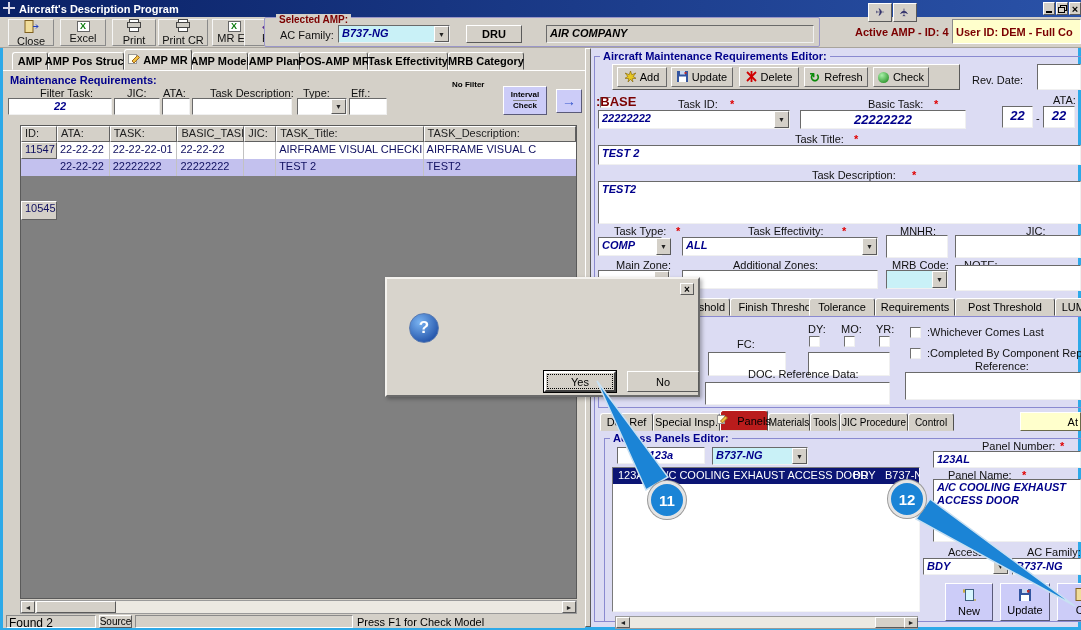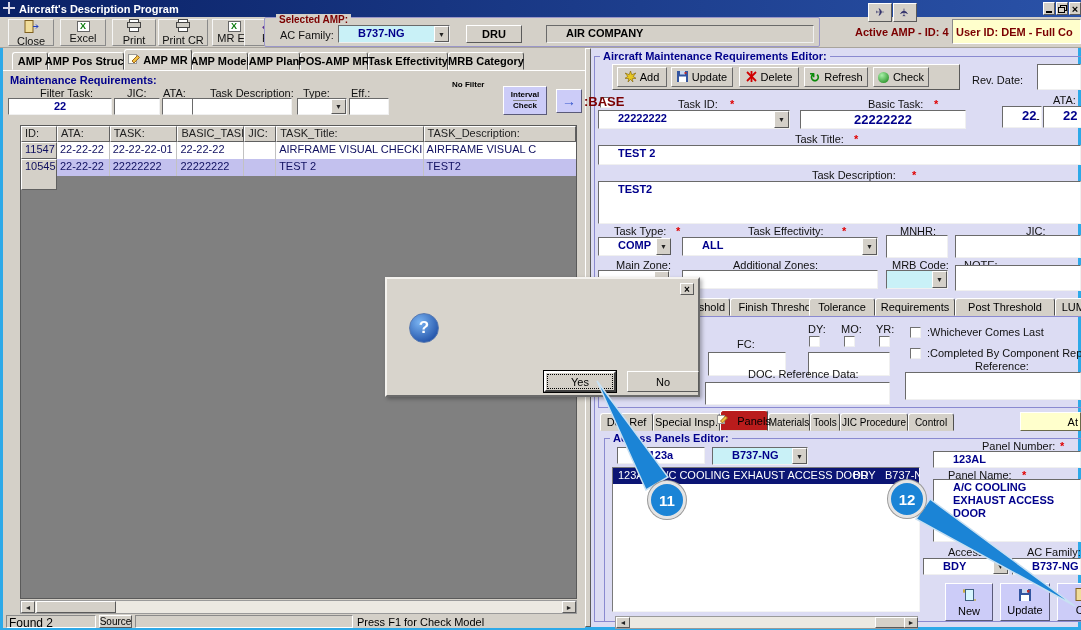--- a/index.html
+++ b/index.html
@@ -9,21 +9,21 @@
   .navy { color:#00008b; font-weight:bold; }
   .maroon { color:#7b0000; font-weight:bold; }
   .lbl { font-size:11px; color:#111; white-space:nowrap; }
   .req { color:#e00000; font-weight:bold; margin-left:4px; }
   .sunken { background:#fff; border:1px solid; border-color:#7a7a7a #f4f4f4 #f4f4f4 #7a7a7a; }
   .raised { background:#d4d0c8; border:1px solid; border-color:#ffffff #5a5a5a #5a5a5a #ffffff; }
   .btn { display:flex; align-items:center; justify-content:center; cursor:default; }
   .lavbtn { background:#ccccf8; border:1px solid; border-color:#ffffff #5a5a78 #5a5a78 #ffffff; }
   .tab { position:absolute; top:52px; height:18px; background:#d4d0c8; border:1px solid; border-color:#ffffff #505050 #d4d0c8 #ffffff; border-radius:3px 3px 0 0; display:flex; align-items:center; justify-content:center; font-weight:bold; white-space:nowrap; }
   .tab2 { position:absolute; height:18px; background:#d4d0c8; border:1px solid; border-color:#ffffff #505050 #d4d0c8 #ffffff; border-radius:3px 3px 0 0; display:flex; align-items:center; justify-content:center; white-space:nowrap; font-size:11px; }
-  .field { position:absolute; background:#fff; border:1px solid; border-color:#6a6a6a #f0f0f0 #f0f0f0 #6a6a6a; font-size:11px; padding:1px 19px; overflow:hidden; white-space:nowrap; }
+  .field { position:absolute; background:#fff; border:1px solid; border-color:#6a6a6a #f0f0f0 #f0f0f0 #6a6a6a; font-size:11px; padding:1px 3px; overflow:hidden; white-space:nowrap;font-style:italic; }
   .combo-btn { position:absolute; width:15px; background:#d4d0c8; border:1px solid; border-color:#ffffff #5a5a5a #5a5a5a #ffffff; font-size:7px; display:flex; align-items:center; justify-content:center; color:#222; }
   .chk { position:absolute; width:11px; height:11px; background:#fff; border:1px solid; border-color:#707070 #f0f0f0 #f0f0f0 #707070; }
   .gb { position:absolute; border:1px solid #8a8ad0; }
   .cell { border-right:1px solid #c2c2c2; padding:1px 3px; overflow:hidden; white-space:nowrap; }
   .hcell { background:#d4d0c8; border:1px solid; border-color:#ffffff #606060 #606060 #ffffff; padding:0 3px; overflow:hidden; white-space:nowrap; }
   .callout-circle { position:absolute; width:38px; height:38px; border-radius:50%; background:#1b84d6; border:3px solid #e4e4e4; box-shadow:0 0 0 1px #9a9a9a; color:#fff; font-weight:bold; font-size:15px; display:flex; align-items:center; justify-content:center; z-index:51; }
   .scroll { background:#ece9e2; border:1px solid #9a9a9a; }
   .sbtn { background:#d4d0c8; border:1px solid; border-color:#ffffff #5a5a5a #5a5a5a #ffffff; font-size:7px; color:#222; display:flex; align-items:center; justify-content:center; }
   .tbtn { display:flex; flex-direction:column; align-items:center; justify-content:center; background:#d4d0c8; border:1px solid; border-color:#f6f6f6 #8a8a8a #8a8a8a #f6f6f6; font-size:11px; color:#111; }
   .ebtn { display:flex; align-items:center; justify-content:center; gap:4px; background:#d4d0c8; border:1px solid; border-color:#ffffff #6a6a6a #6a6a6a #ffffff; font-size:11px; }
@@ -162,21 +162,21 @@
     <div style="display:flex;height:17px;background:#fff;color:#101060;">
       <div class="hcell" style="width:36px;height:17px;">11547</div>
       <div class="cell" style="width:53px;">22-22-22</div>
       <div class="cell" style="width:68px;">22-22-22-01</div>
       <div class="cell" style="width:67px;">22-22-22</div>
       <div class="cell" style="width:32px;"></div>
       <div class="cell" style="width:148px;">AIRFRAME VISUAL CHECKING</div>
       <div class="cell" style="width:153px;border-right:none;">AIRFRAME VISUAL C</div>
     </div>
     <div style="display:flex;height:17px;background:#c3c1ee;color:#101060;">
-      <div class="hcell" style="width:36px;height:31px;">10545</div>
+      <div class="hcell" style="width:36px;height:19px;margin-top:42px;">10545</div>
       <div class="cell" style="width:53px;">22-22-22</div>
       <div class="cell" style="width:68px;">22222222</div>
       <div class="cell" style="width:67px;">22222222</div>
       <div class="cell" style="width:32px;"></div>
       <div class="cell" style="width:148px;">TEST 2</div>
       <div class="cell" style="width:153px;border-right:none;">TEST2</div>
     </div>
   </div>
 
   <div class="abs scroll" style="left:20px;top:600px;width:557px;height:14px;">
@@ -228,21 +228,21 @@
     <span>Refresh</span>
   </div>
   <div class="abs ebtn" style="left:873px;top:67px;width:56px;height:20px;">
     <span style="width:11px;height:11px;border-radius:50%;background:radial-gradient(circle at 35% 30%,#a8f0a8,#108010);"></span>
     <span>Check</span>
   </div>
   <span class="abs lbl" style="left:972px;top:74px;">Rev. Date:</span>
   <div class="field" style="left:1037px;top:64px;width:44px;height:26px;"></div>
 
   <div class="chk" style="left:600px;top:97px;"></div>
-  <span class="abs maroon" style="left:584px;top:94px;font-size:13px;">:BASE</span>
+  <span class="abs maroon" style="left:596px;top:94px;font-size:13px;">:BASE</span>
   <span class="abs lbl" style="left:678px;top:98px;">Task ID:</span>
     <span class="abs req" style="left:726px;top:98px;">*</span>
   <div class="field navy" style="left:598px;top:110px;width:192px;height:19px;">22222222</div>
   <div class="combo-btn" style="left:774px;top:111px;height:17px;">▼</div>
   <span class="abs lbl" style="left:868px;top:98px;">Basic Task:</span>
     <span class="abs req" style="left:930px;top:98px;">*</span>
   <div class="field navy" style="left:800px;top:110px;width:166px;height:19px;text-align:center;font-size:13px;">22222222</div>
   <span class="abs lbl" style="left:1053px;top:94px;">ATA:</span>
   <div class="field navy" style="left:1002px;top:106px;width:31px;height:22px;text-align:center;font-size:13px;">22</div>
   <span class="abs" style="left:1036px;top:112px;">-</span>

